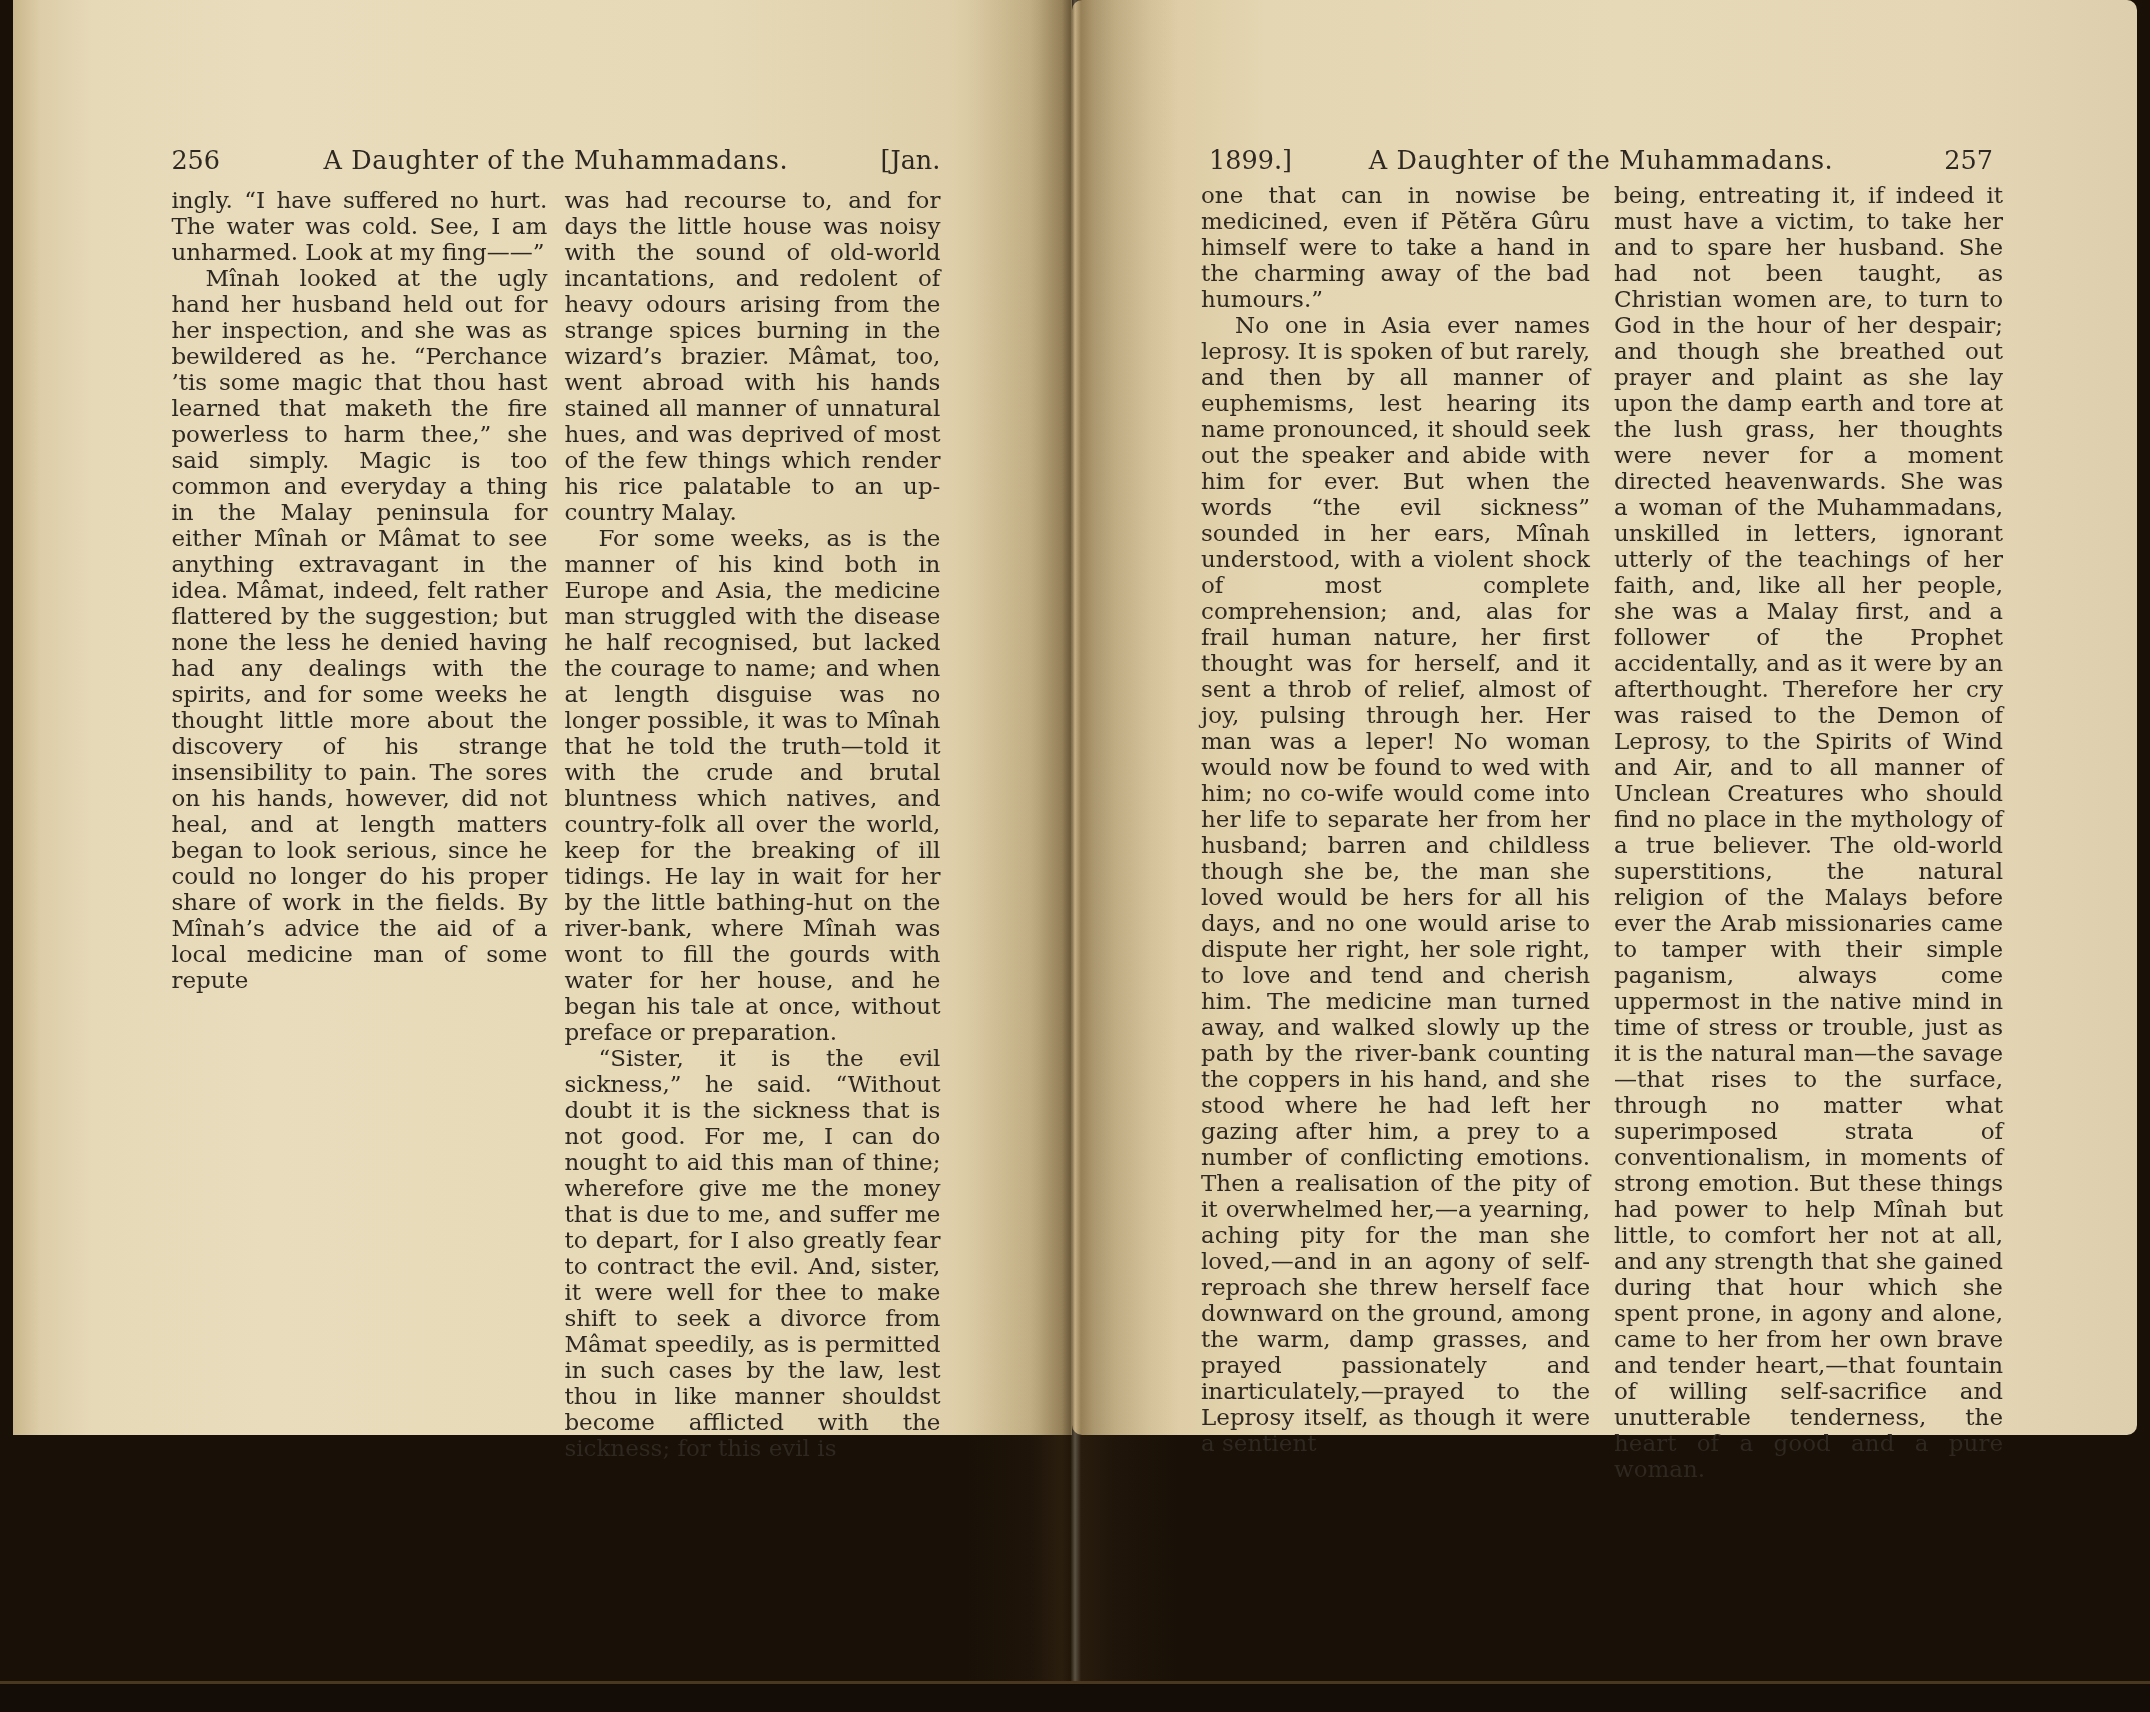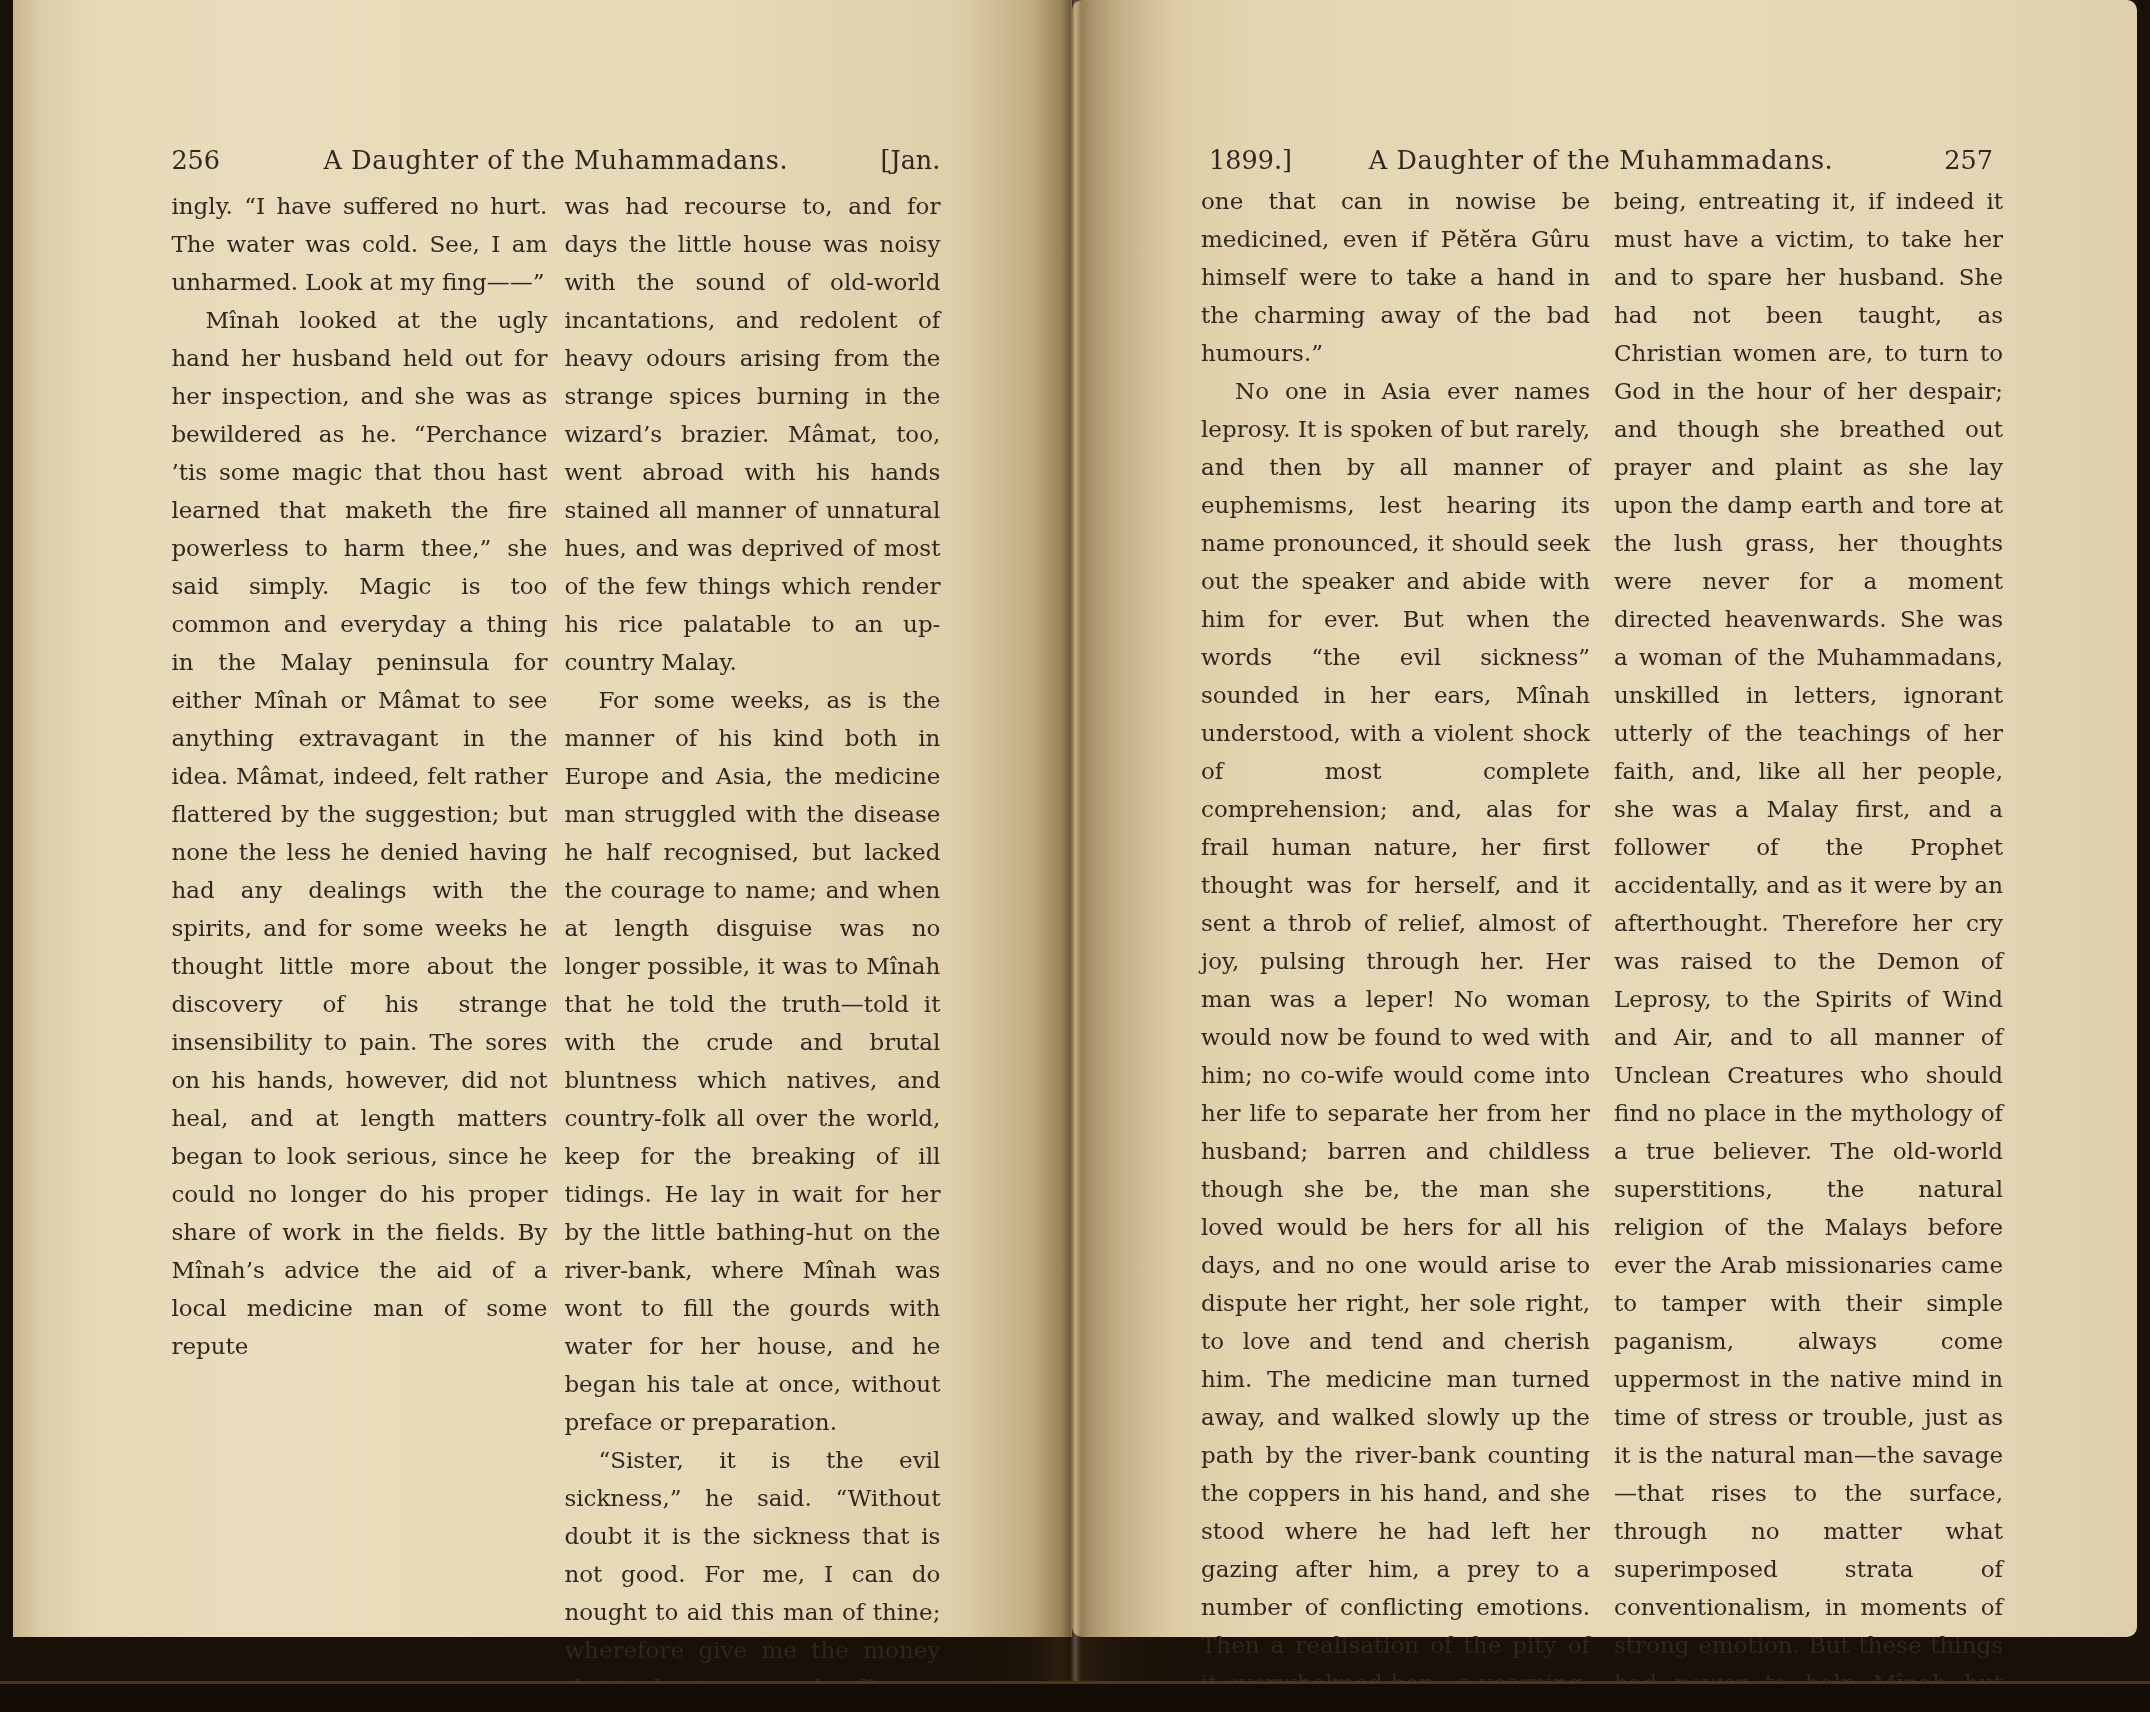--- a/index.html
+++ b/index.html
@@ -10,21 +10,21 @@
     position: relative;
     width: 2151px;
     height: 1713px;
     overflow: hidden;
     background: #191007;
     font-family: "DejaVu Serif", "Liberation Serif", serif;
   }
   .page {
     position: absolute;
     top: 0;
-    height: 1637px;
+    height: 1435px;
   }
   #left-page {
     left: 13.4px;
     width: 1059px;
     background: linear-gradient(to right,
       #c9b68c 0px, #ddcda8 27px, #e6d9b8 79px, #e8dcbc 255px,
       #e6d9b7 699px, #dfd0ab 936px, #cdb98d 1027px, #b49d70 1059px);
   }
   #right-page {
     left: 1072px;
@@ -86,21 +86,21 @@
   #left-page .columns  { top: 187px; left: 158px; width: 769px; gap: 17px; }
   #right-page .columns { top: 182px; left: 129px; width: 802px; gap: 24px; }
   .col {
     flex: 1 1 0;
     min-width: 0;
   }
   .col p {
     margin: 0;
     padding: 0;
     font-size: 23px;
-    line-height: 38px;
+    line-height: 26px;
     color: #2e2821;
     text-align: justify;
     text-indent: 34px;
     hyphens: auto;
     -webkit-hyphens: auto;
   }
   .col p:first-child { text-indent: 0; }
 </style>
 </head>
 <body>

